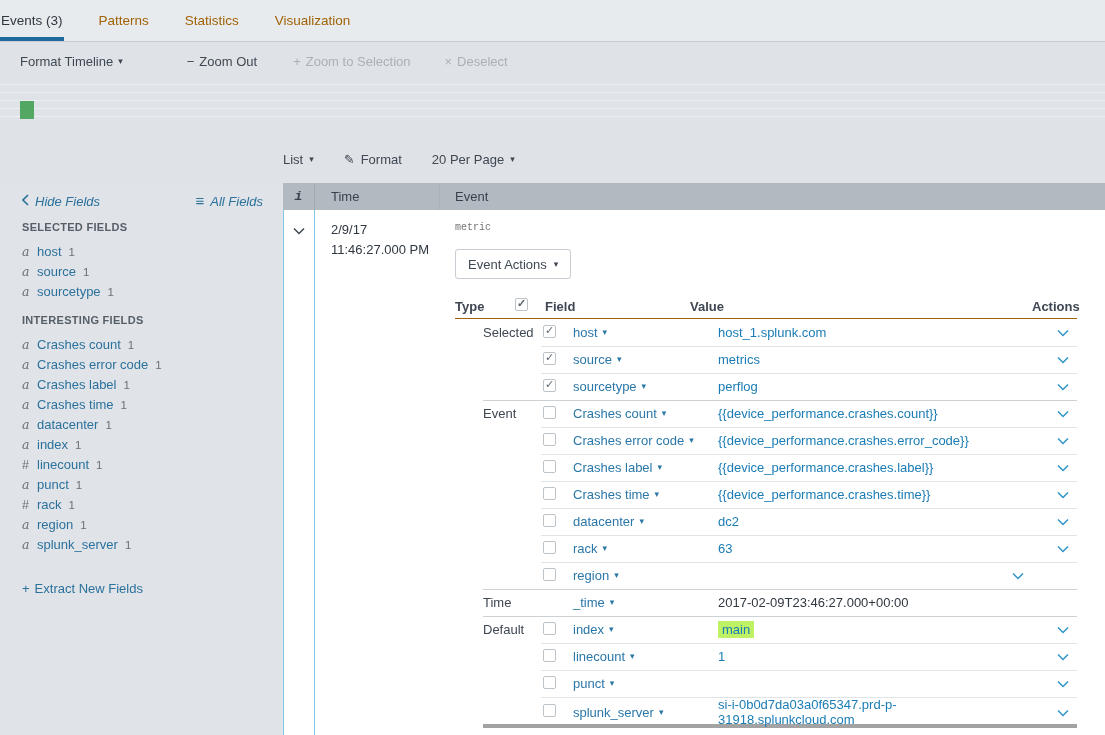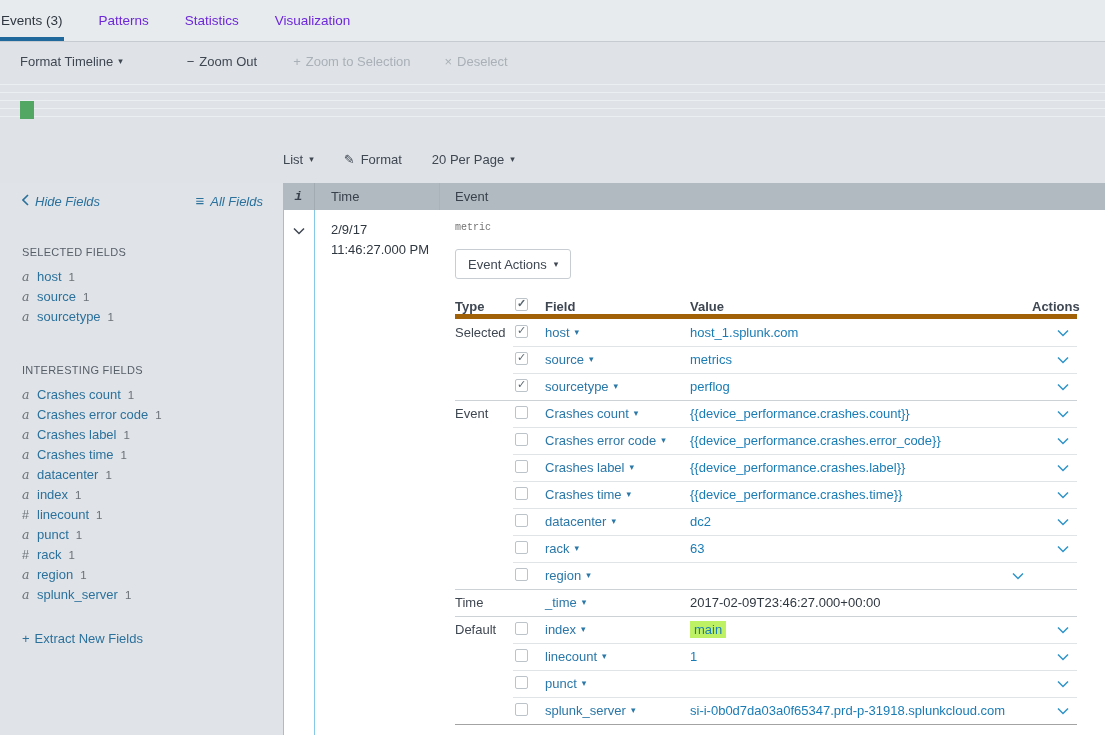--- a/index.html
+++ b/index.html
@@ -3,21 +3,21 @@
 <meta charset="utf-8">
 <style>
   * { margin:0; padding:0; box-sizing:border-box; }
   html,body { width:1105px; height:735px; }
   body { font-family:"Liberation Sans", sans-serif; font-size:13px; color:#3f4752; background:#dfe3e7; overflow:hidden; }
   .screen { position:relative; width:1105px; height:735px; background:#dfe3e7; }
 
   
   .tabbar { position:absolute; top:0; left:0; width:100%; height:42px; background:#e7ebee;
             border-bottom:1px solid #c5cbd0; display:flex; align-items:stretch; gap:34px; }
-  .tab { display:flex; align-items:center; padding:0 1px; color:#6d28d9; cursor:pointer;
+  .tab { display:flex; align-items:center; padding:0 1px; color:#a16207; cursor:pointer;
          border-bottom:4px solid transparent; border-top:4px solid transparent; font-size:13.5px; }
   .tab.active { color:#2f3740; border-bottom-color:#20699c; }
 
   
   .toolbar { position:absolute; top:42px; left:0; width:100%; height:38px; display:flex; align-items:center; padding-left:20px; }
   .tbtn { display:flex; align-items:center; gap:5px; color:#3f4752; cursor:pointer; white-space:nowrap; }
   .tbtn .pfx-icon { font-size:13px; }
   .tbtn.disabled { color:#a9b0b7; cursor:default; }
   .t-zoomout { margin-left:64px; } .t-zoomsel { margin-left:36px; } .t-deselect { margin-left:34px; }
   .caret { font-size:9px; position:relative; top:0px; line-height:1; }
@@ -30,21 +30,21 @@
   
   .results-bar { position:absolute; top:140px; left:266px; right:0; height:38px; display:flex; align-items:center; gap:30px; padding-left:17px; }
   .rbtn { display:flex; align-items:center; gap:6px; color:#3f4752; cursor:pointer; }
   .pencil { font-size:13px; }
 
   
   .sidebar { position:absolute; top:183px; left:0; width:283px; bottom:0; padding:11px 20px 0 22px; background:#e0e4e8; }
   .side-top { display:flex; justify-content:space-between; align-items:center; }
   .slink { color:#2b719c; cursor:pointer; display:flex; align-items:center; gap:6px;font-style:italic; }
   .listicon { font-size:15px; line-height:1; position:relative; top:-1px; }
-  .section-h { margin-top:37px; font-size:11px; font-weight:normal; color:#565e68; letter-spacing:.3px; }
+  .section-h { margin-top:12px; font-size:11px; font-weight:bold; color:#565e68; letter-spacing:.3px; }
   .sf-list { margin-top:9px; }
   .sf { line-height:20px; display:flex; align-items:baseline; cursor:pointer; }
   .pfx { width:15px; color:#6b7178; font-style:italic; font-family:"DejaVu Serif", serif; font-size:12.5px; }
   .pfx.hash { font-style:normal; font-family:"Liberation Sans", sans-serif; }
   .nm { color:#2b719c; }
   .ct { color:#6b7178; font-size:11.5px; margin-left:7px; }
   .extract { margin-top:26px; color:#2b719c; cursor:pointer; display:flex; gap:5px; align-items:center; }
 
   
   .etable-header { position:absolute; top:183px; left:283px; right:0; height:27px; background:#b2bac1; display:flex; color:#39424c; }
@@ -60,23 +60,23 @@
   .ebody { position:absolute; top:210px; left:315px; right:0; bottom:0; background:#fff; }
   .time-cell { position:absolute; left:0; top:0; width:125px; padding:10px 0 0 16px; line-height:20px; color:#2f3740; }
   .event-cell { position:absolute; left:125px; right:0; top:0; bottom:0; padding:12px 0 0 15px; }
   .raw { font-family:"Liberation Mono","DejaVu Sans Mono",monospace; font-size:10px; color:#737373; height:14px; }
   .ea-btn { margin-top:13px; display:inline-flex; align-items:center; gap:7px; height:30px; padding:12px 12px;
             background:#fff; border:1px solid #c7cdd2; border-radius:3px; color:#3f4752; cursor:pointer; }
 
   
   .ft { margin-top:19px; width:622px; }
   .ft-grid { display:grid; grid-template-columns:60px 30px 145px 1fr 45px; align-items:center; }
-  .ft-header { height:21px; font-weight:bold; color:#3f4752; border-bottom:5px solid #a16207; padding-bottom:8px; }
+  .ft-header { height:21px; font-weight:bold; color:#3f4752; border-bottom:1px solid #a16207; padding-bottom:8px; }
   .ft-header .h-act { text-align:right; }
-  .ft-body { border-bottom:1px solid #a3a3a3; }
+  .ft-body { border-bottom:4px solid #a3a3a3;margin-left:28px; }
   .frow { height:27px; position:relative; }
   .frow::before { content:""; position:absolute; top:0; left:58px; right:0; height:1px; background:#e0e4e7; }
   .frow.group::before { left:0; background:#cdd2d7; }
   .frow.first::before { display:none; }
   .ftype { color:#3f4752; }
   .cb { width:13px; height:13px; border:1px solid #bcc3c9; border-radius:2px; background:#fff; position:relative; cursor:pointer; display:inline-block; }
   .cb.checked::after { content:"✓"; position:absolute; left:1px; top:-2px; font-size:11px; color:#5b6770; }
   .flink { color:#2a77a8; cursor:pointer; display:inline-flex; align-items:center; gap:5px; }
   .flink .caret { color:#2a77a8; }
   .fval { color:#1a7cb5; cursor:pointer; }

